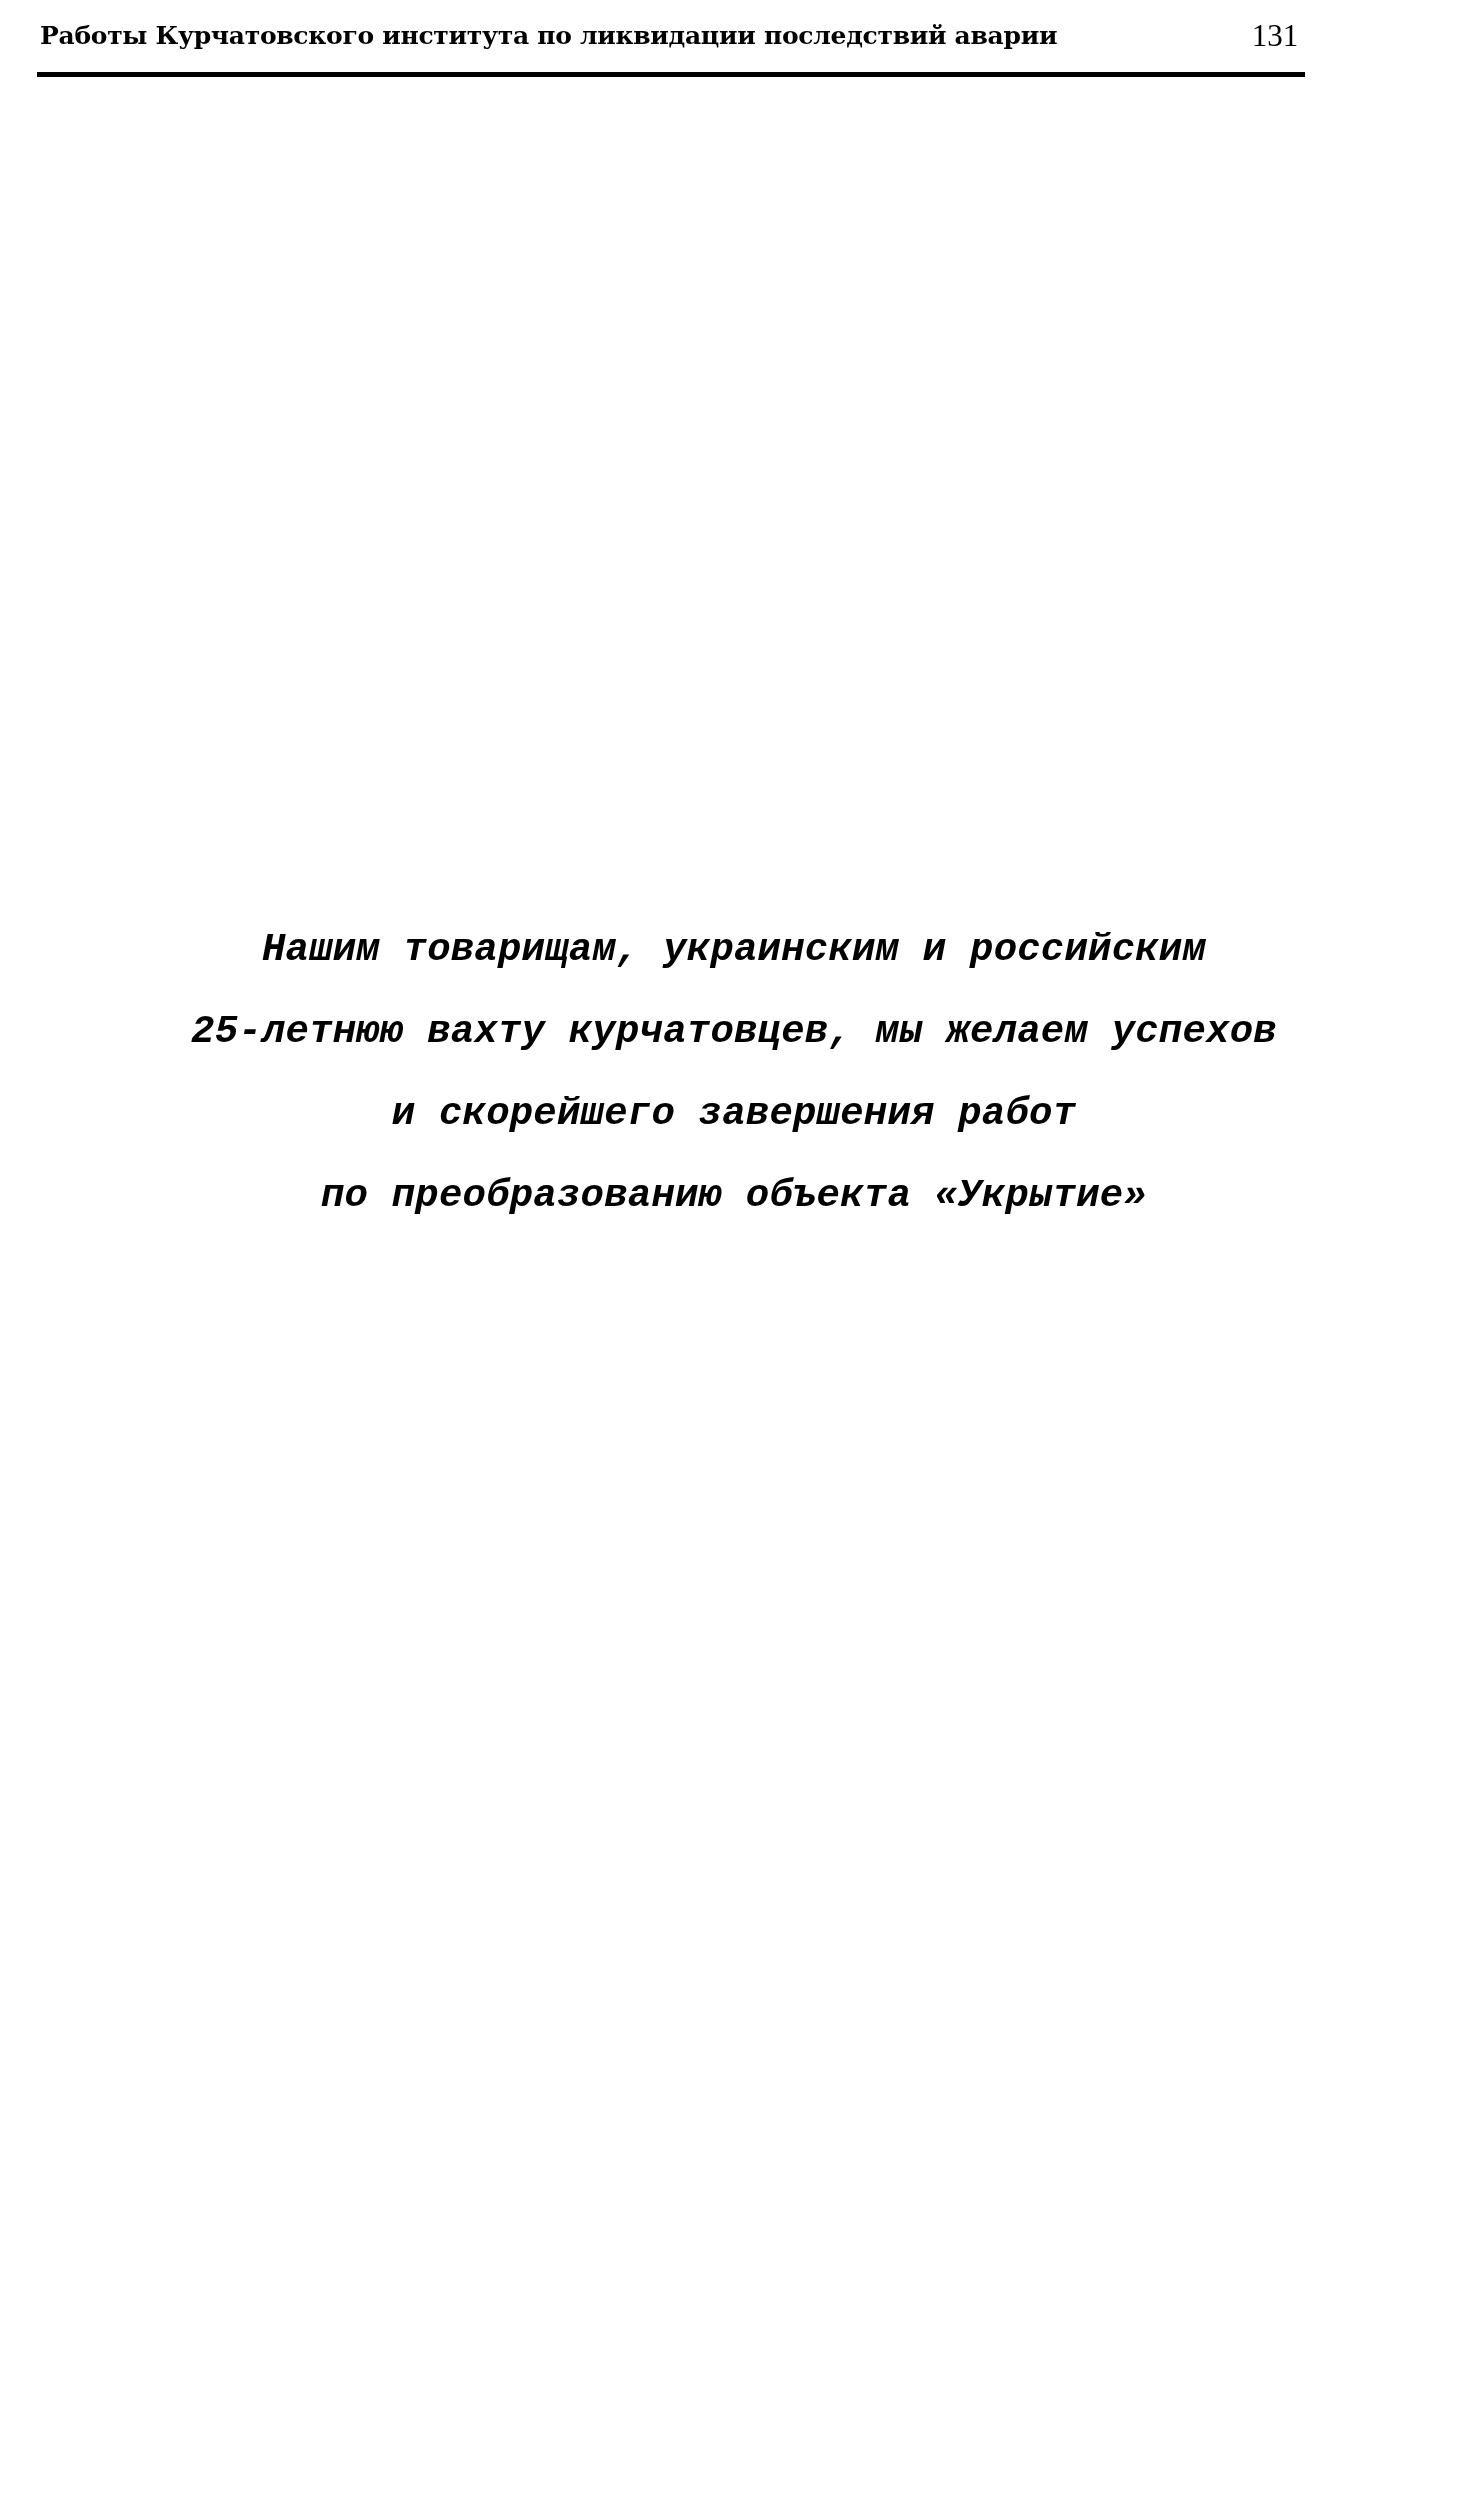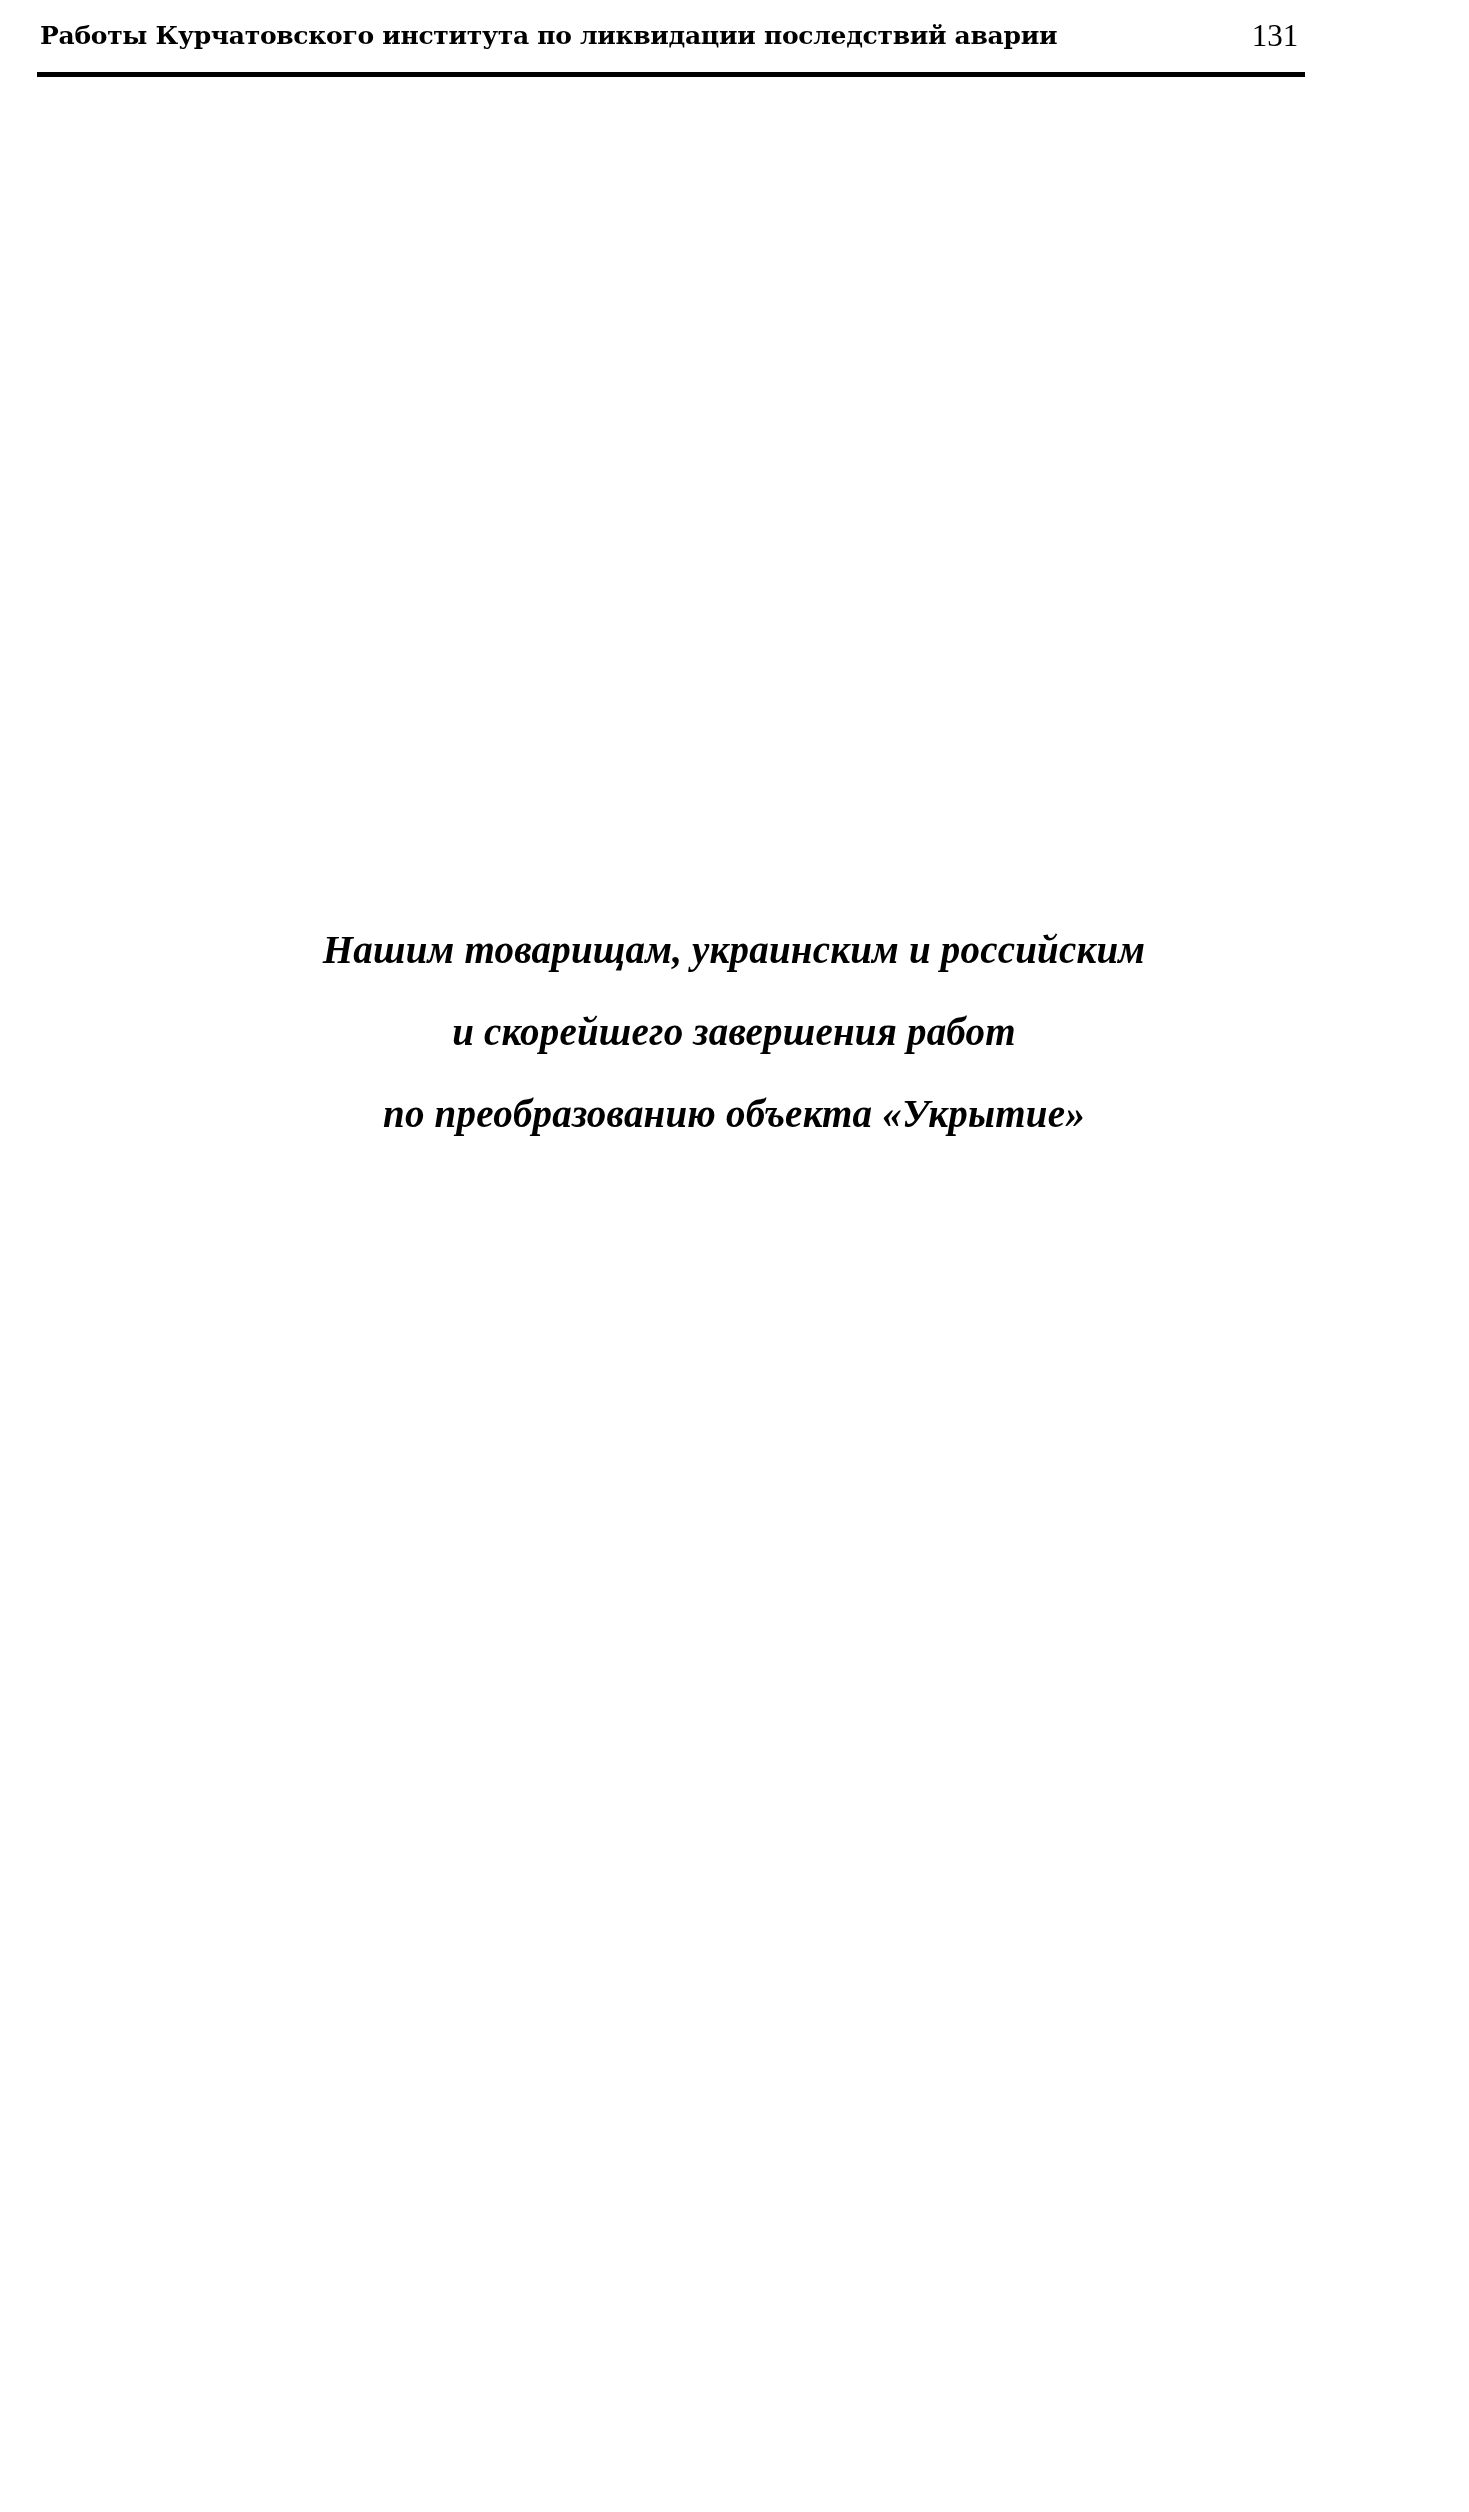--- a/index.html
+++ b/index.html
@@ -66,34 +66,36 @@
     font-style: italic;
     font-weight: bold;
     font-size: 39px;
     line-height: 82px;
     color: #000000;
     letter-spacing: 0.2px;
   }
   .dedication .line {
     display: block;
     white-space: nowrap;
+    font-family: Liberation Mono, monospace;
   }
 </style>
 </head>
 <body>
 
 <div class="page">
 
   <header class="running-head">
     <div class="running-head-title">Работы Курчатовского института по ликвидации последствий аварии</div>
     <div class="running-head-page">131</div>
   </header>
 
   <div class="head-rule"></div>
 
   <section class="dedication">
     <span class="line">Нашим товарищам, украинским и российским</span>
+    <span class="line">25-летнюю вахту курчатовцев, мы желаем успехов</span>
     <span class="line">и скорейшего завершения работ</span>
     <span class="line">по преобразованию объекта «Укрытие»</span>
   </section>
 
 </div>
 
 
 </body></html>

